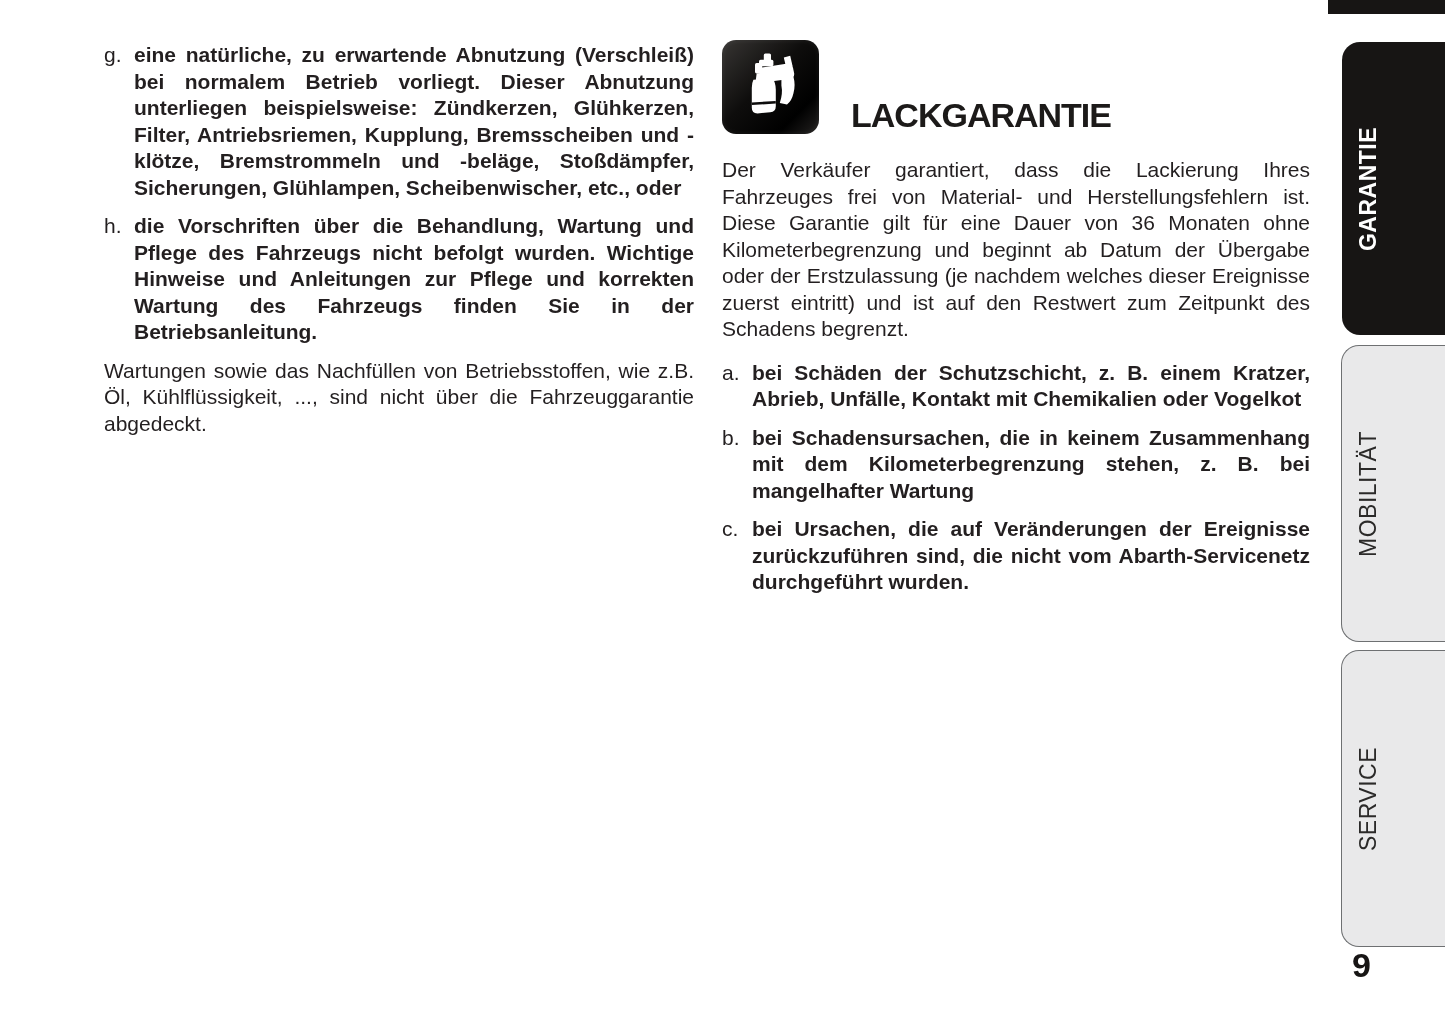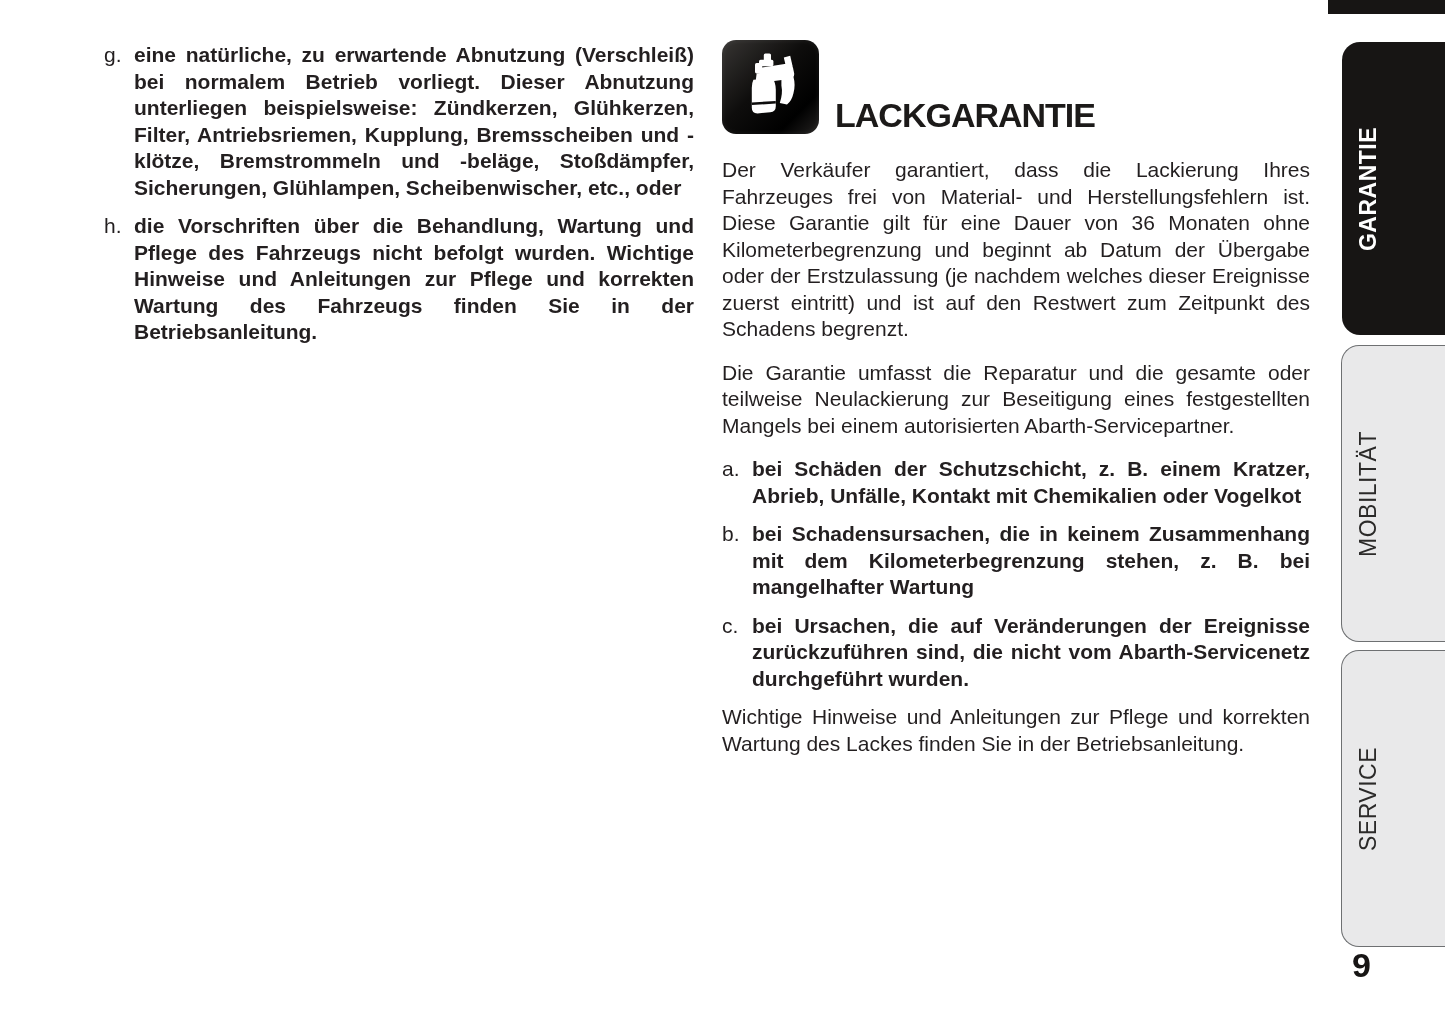--- a/index.html
+++ b/index.html
@@ -18,21 +18,21 @@
   .col-right { position:absolute; left:722px; top:40px; width:588px; }
 
   .hang-item { display:flex; margin:0 0 12px 0; }
   .hang-item .marker { flex:0 0 30px; }
   .hang-item .itext  { flex:1; text-align:justify;font-weight:bold; }
 
   p.para { margin:0 0 17px 0; text-align:justify; }
   p.single { text-align:left; }
 
   
-  .heading-row { display:flex; align-items:flex-end; gap:16px; margin-bottom:23px; }
+  .heading-row { display:flex; align-items:flex-end; gap:32px; margin-bottom:23px; }
   .icon-tile {
     width:97px; height:94px; border-radius:14px;
     background:linear-gradient(135deg,#373533 0%, #0e0d0c 45%, #000000 78%, #232120 100%);
     box-shadow: inset 0 0 6px rgba(255,255,255,0.08);
     display:flex; align-items:center; justify-content:center;
     flex:0 0 auto;
   }
   .icon-tile svg { width:82px; height:80px; }
   h1.sec-title {
     margin:0 0 6px 0;
@@ -79,20 +79,21 @@
 
   <section class="col-left content-text">
     <div class="hang-item">
       <span class="marker">g.</span>
       <span class="itext">eine natürliche, zu erwartende Abnutzung (Verschleiß) bei normalem Betrieb vorliegt. Dieser Abnutzung unterliegen beispielsweise: Zündkerzen, Glühkerzen, Filter, Antriebsriemen, Kupplung, Bremsscheiben und -klötze, Bremstrommeln und -beläge, Stoßdämpfer, Sicherungen, Glühlampen, Scheibenwischer, etc., oder</span>
     </div>
     <div class="hang-item">
       <span class="marker">h.</span>
       <span class="itext">die Vorschriften über die Behandlung, Wartung und Pflege des Fahrzeugs nicht befolgt wurden. Wichtige Hinweise und Anleitungen zur Pflege und korrekten Wartung des Fahrzeugs finden Sie in der Betriebsanleitung.</span>
     </div>
+    <p class="para" style="margin-top:6px;">Wartungen sowie das Nachfüllen von Betriebsstoffen, wie z.B. Öl, Kühlflüssigkeit, ..., sind nicht über die Fahrzeuggarantie abgedeckt.</p>
   </section>
 
   <section class="col-right content-text">
     <div class="heading-row">
       <div class="icon-tile">
         <svg viewBox="0 0 100 100" aria-hidden="true">
           <g fill="#ffffff">
             <rect x="41" y="8" width="9" height="11" rx="2"></rect>
             <rect x="35" y="16" width="18" height="8" rx="2"></rect>
             <rect x="30" y="20" width="9" height="13" rx="2"></rect>
@@ -103,36 +104,34 @@
             <path d="M32,33 L49,31 L50,40 L31,42 Z"></path>
             <path d="M28,41 L52,39 Q56,45 56,53 L56,74 Q56,81 49,81.6 L33,83 Q26,83 26,76 L26,51 Q26,45 28,41 Z"></path>
           </g>
           <path d="M26,71 L56,69" stroke="#0d0c0c" stroke-width="3.2" fill="none"></path>
         </svg>
       </div>
       <h1 class="sec-title">LACKGARANTIE</h1>
     </div>
 
     <p class="para">Der Verkäufer garantiert, dass die Lackierung Ihres Fahrzeuges frei von Material- und Herstellungsfehlern ist. Diese Garantie gilt für eine Dauer von 36 Monaten ohne Kilometerbegrenzung und beginnt ab Datum der Übergabe oder der Erstzulassung (je nachdem welches dieser Ereignisse zuerst eintritt) und ist auf den Restwert zum Zeitpunkt des Schadens begrenzt.</p>
-    <p class="para">Die Garantie umfasst die Reparatur und die gesamte oder teilweise Neulackierung zur Beseitigung eines festgestellten Mangels bei einem autorisierten Abarth-Servicepartner.</p>
 
     <div class="hang-item">
       <span class="marker">a.</span>
       <span class="itext">bei Schäden der Schutzschicht, z. B. einem Kratzer, Abrieb, Unfälle, Kontakt mit Chemikalien oder Vogelkot</span>
     </div>
     <div class="hang-item">
       <span class="marker">b.</span>
       <span class="itext">bei Schadensursachen, die in keinem Zusammenhang mit dem Kilometerbegrenzung stehen, z. B. bei mangelhafter Wartung</span>
     </div>
     <div class="hang-item">
       <span class="marker">c.</span>
       <span class="itext">bei Ursachen, die auf Veränderungen der Ereignisse zurückzuführen sind, die nicht vom Abarth-Servicenetz durchgeführt wurden.</span>
     </div>
 
-    <p class="para" style="margin-top:6px;">Wichtige Hinweise und Anleitungen zur Pflege und korrekten Wartung des Lackes finden Sie in der Betriebsanleitung.</p>
   </section>
 
   <div class="top-strip"></div>
 
   <div class="tab tab-active" id="tab-garantie">
     <span class="label">GARANTIE</span>
   </div>
   <div class="tab tab-inactive" id="tab-mobilitaet">
     <span class="label">MOBILITÄT</span>
   </div>

